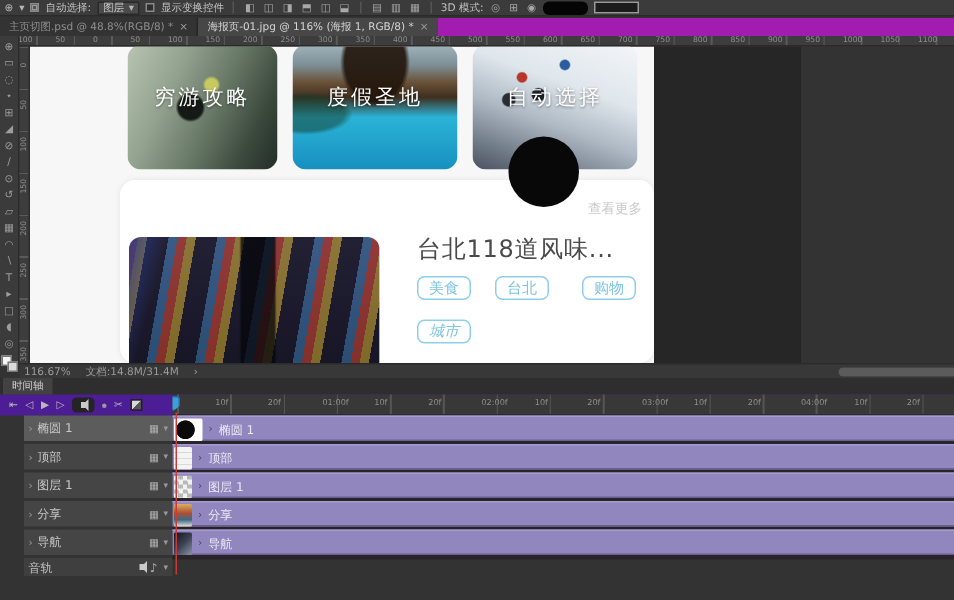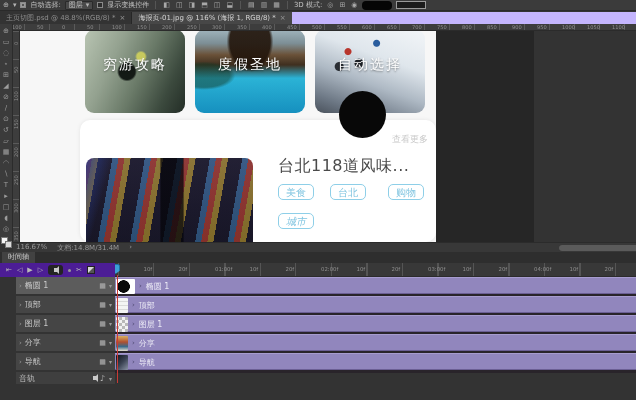--- a/index.html
+++ b/index.html
@@ -14,21 +14,21 @@
   .opt-ico { color:#b5b5b5; font-size:7px; line-height:8px; }
   .chk { width:6px; height:6px; border:1px solid #8a8a8a; background:#2e2e2e; display:inline-block; }
   .chk.on { background:#555; box-shadow:inset 0 0 0 1px #999; }
   .dd { background:#4a4a4a; border:1px solid #2a2a2a; padding:0 3px; height:9px; display:inline-flex; align-items:center; gap:3px; border-radius:1px; }
   .sep { width:1px; height:8px; background:#555; margin:0 2px; }
   .align-ico { font-size:7px; color:#a8a8a8; margin:0 1px; }
   #blob-top { width:30px; height:9px; background:#050505; border-radius:4px; }
   #mini-box { width:30px; height:8px; background:#1c1c1c; border:1px solid #9a9a9a; }
 
   
-  #tabbar { left:0; top:12px; width:636px; height:12px; background:#c4b5fd; display:flex; }
+  #tabbar { left:0; top:12px; width:636px; height:12px; background:#a21caf; display:flex; }
   .doc-tab { height:12px; display:flex; align-items:center; gap:4px; padding:0 6px; font-size:7px; }
   .doc-tab.inactive { background:#333; color:#8f8f8f; border-right:1px solid #262626; }
   .doc-tab.active { background:#474747; color:#d6d6d6; }
   .tab-x { color:#9a9a9a; font-size:7px; }
 
   
   #toolbar { left:0; top:24px; width:13px; height:218px; background:#3b3b3b; border-right:1px solid #2b2b2b;
     display:flex; flex-direction:column; align-items:center; padding-top:2px; gap:1px; }
   .tool { width:11px; height:10px; color:#9d9d9d; font-size:7px; line-height:10px; text-align:center; }
   #swatches { position:relative; width:11px; height:12px; margin-top:2px; }
@@ -82,21 +82,21 @@
   #article-title { position:absolute; left:198px; top:36px; font-size:16px; color:#4a4a4a; letter-spacing:.5px; }
   .tag { position:absolute; height:16px; padding:0 7px; border:1px solid #8ecfe8; border-radius:5px;
     color:#7fc4e0; font-size:10px; line-height:15px; background:#fff; }
   #tag-0 { left:198px; top:64px; }
   #tag-1 { left:250px; top:64px; }
   #tag-2 { left:308px; top:64px; }
   #tag-3 { left:198px; top:93px;font-style:italic; }
   #canvas-blob { position:absolute; left:319px; top:60px; width:47px; height:47px; border-radius:50%; background:#080808; }
 
   
-  #status-bar { left:13px; top:242px; width:623px; height:10px; background:#383838; display:flex; align-items:flex-start;
+  #status-bar { left:13px; top:242px; width:623px; height:10px; background:#383838; display:flex; align-items:center;
     font-size:7px; color:#9a9a9a; gap:10px; padding-left:3px; border-top:1px solid #2b2b2b; }
   #scroll-track { position:absolute; left:417px; top:2px; width:203px; height:6px; background:#2e2e2e; border-radius:3px; }
   #scroll-thumb { position:absolute; left:0; top:0; width:98px; height:6px; background:#5b5b5b; border-radius:3px; }
 
   
   #timeline { left:0; top:252px; width:636px; height:148px; background:#4c1d95; }
   #tl-tabstrip { position:absolute; left:0; top:0; width:636px; height:11px; background:#2e2e2e; }
   #tl-tab { position:absolute; left:2px; top:0; height:11px; padding:0 6px; background:#424242; color:#cfcfcf;
     font-size:7px; line-height:11px; }
   #tl-controls { position:absolute; left:0; top:11px; width:115px; height:14px; display:flex; align-items:center;

